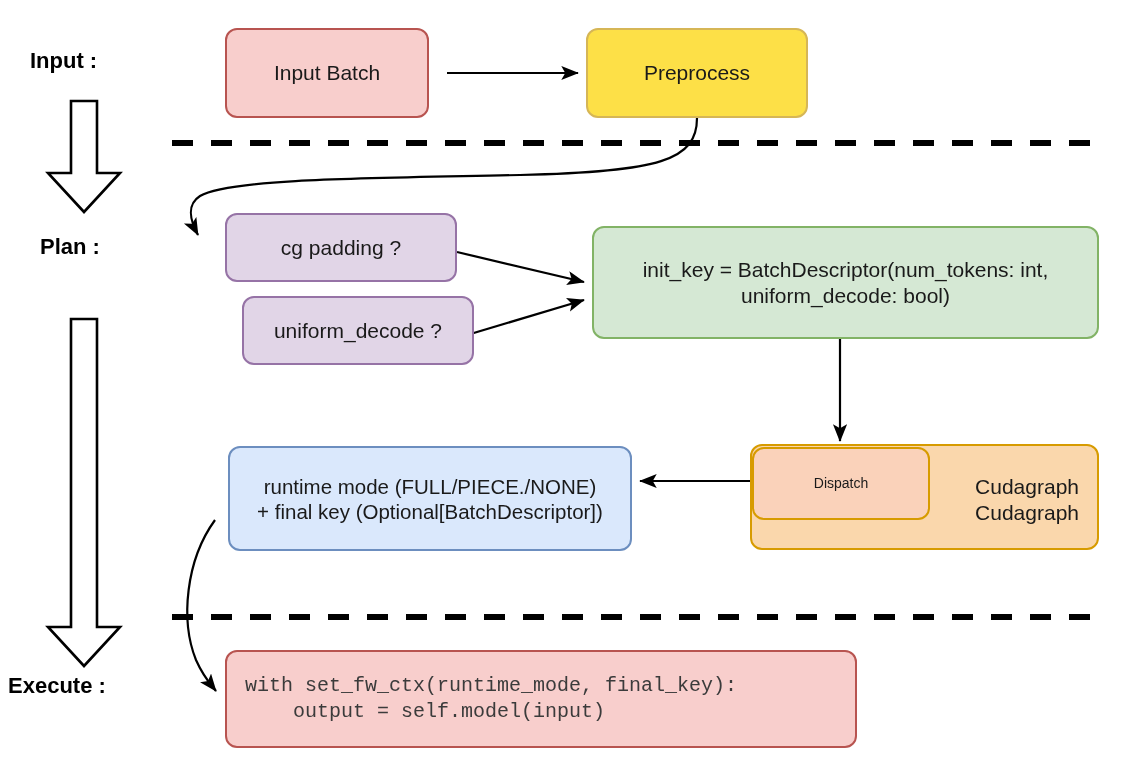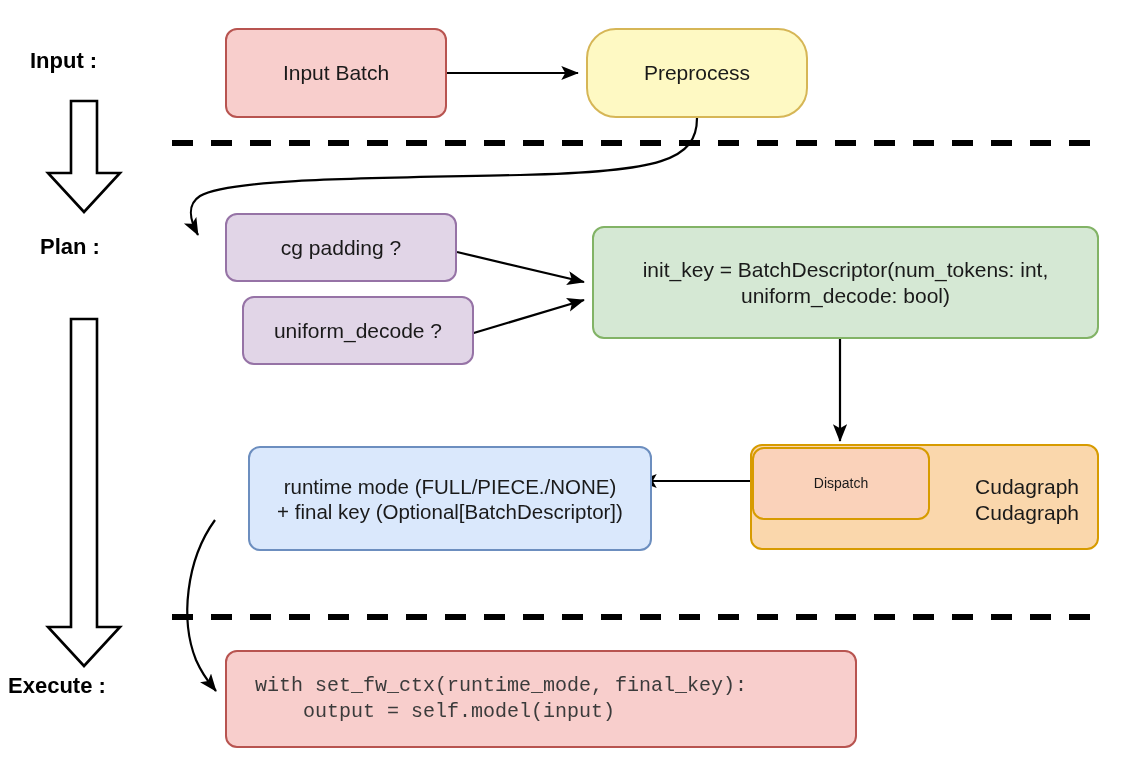--- a/index.html
+++ b/index.html
@@ -46,29 +46,29 @@
     line-height: 1.22;
     padding: 2px 8px;
   }
   .node.code {
     font-family: "Liberation Mono", monospace;
     font-size: 20px;
     white-space: pre;
     justify-content: flex-start;
     text-align: left;
     line-height: 1.32;
-    padding-left: 28px;
+    padding-left: 18px;
     color: #3b3b3b;
   }
-  #node-input-batch   { left:225px; top:28px;  width:222px; height:90px;  background:#f8cecc; border-color:#b85450; }
-  #node-preprocess    { left:586px; top:28px;  width:222px; height:90px;  background:#fef9c3; border-color:#d6b656;border-radius:30px; }
+  #node-input-batch   { left:225px; top:28px;  width:204px; height:90px;  background:#f8cecc; border-color:#b85450; }
+  #node-preprocess    { left:586px; top:28px;  width:222px; height:90px;  background:#fde047; border-color:#d6b656; }
   #node-cg-padding    { left:225px; top:213px; width:232px; height:69px;  background:#e1d5e7; border-color:#9673a6; }
   #node-uniform-dec   { left:242px; top:296px; width:232px; height:69px;  background:#e1d5e7; border-color:#9673a6; }
   #node-init-key      { left:592px; top:226px; width:507px; height:113px; background:#d5e8d4; border-color:#82b366; font-size:21px; }
-  #node-runtime-mode  { left:228px; top:446px; width:404px; height:105px; background:#dae8fc; border-color:#6c8ebf; font-size:20.5px;margin-left:20px; }
+  #node-runtime-mode  { left:228px; top:446px; width:404px; height:105px; background:#dae8fc; border-color:#6c8ebf; font-size:20.5px; }
   #node-cudagraph     { left:750px; top:444px; width:349px; height:106px; background:#fad7ac; border-color:#d79b00; align-items:flex-start; padding-top:28px; justify-content:flex-end; padding-right:18px; }
   #node-dispatch      { left:752px; top:447px; width:178px; height:73px;  background:#fad2ba; border-color:#d79b00; font-size:14px; }
   #node-code          { left:225px; top:650px; width:632px; height:98px;  background:#f8cecc; border-color:#b85450; }
   .cudagraph-text { display:block; text-align:center; }
 </style>
 </head>
 <body>
 
 <div id="canvas">
 

